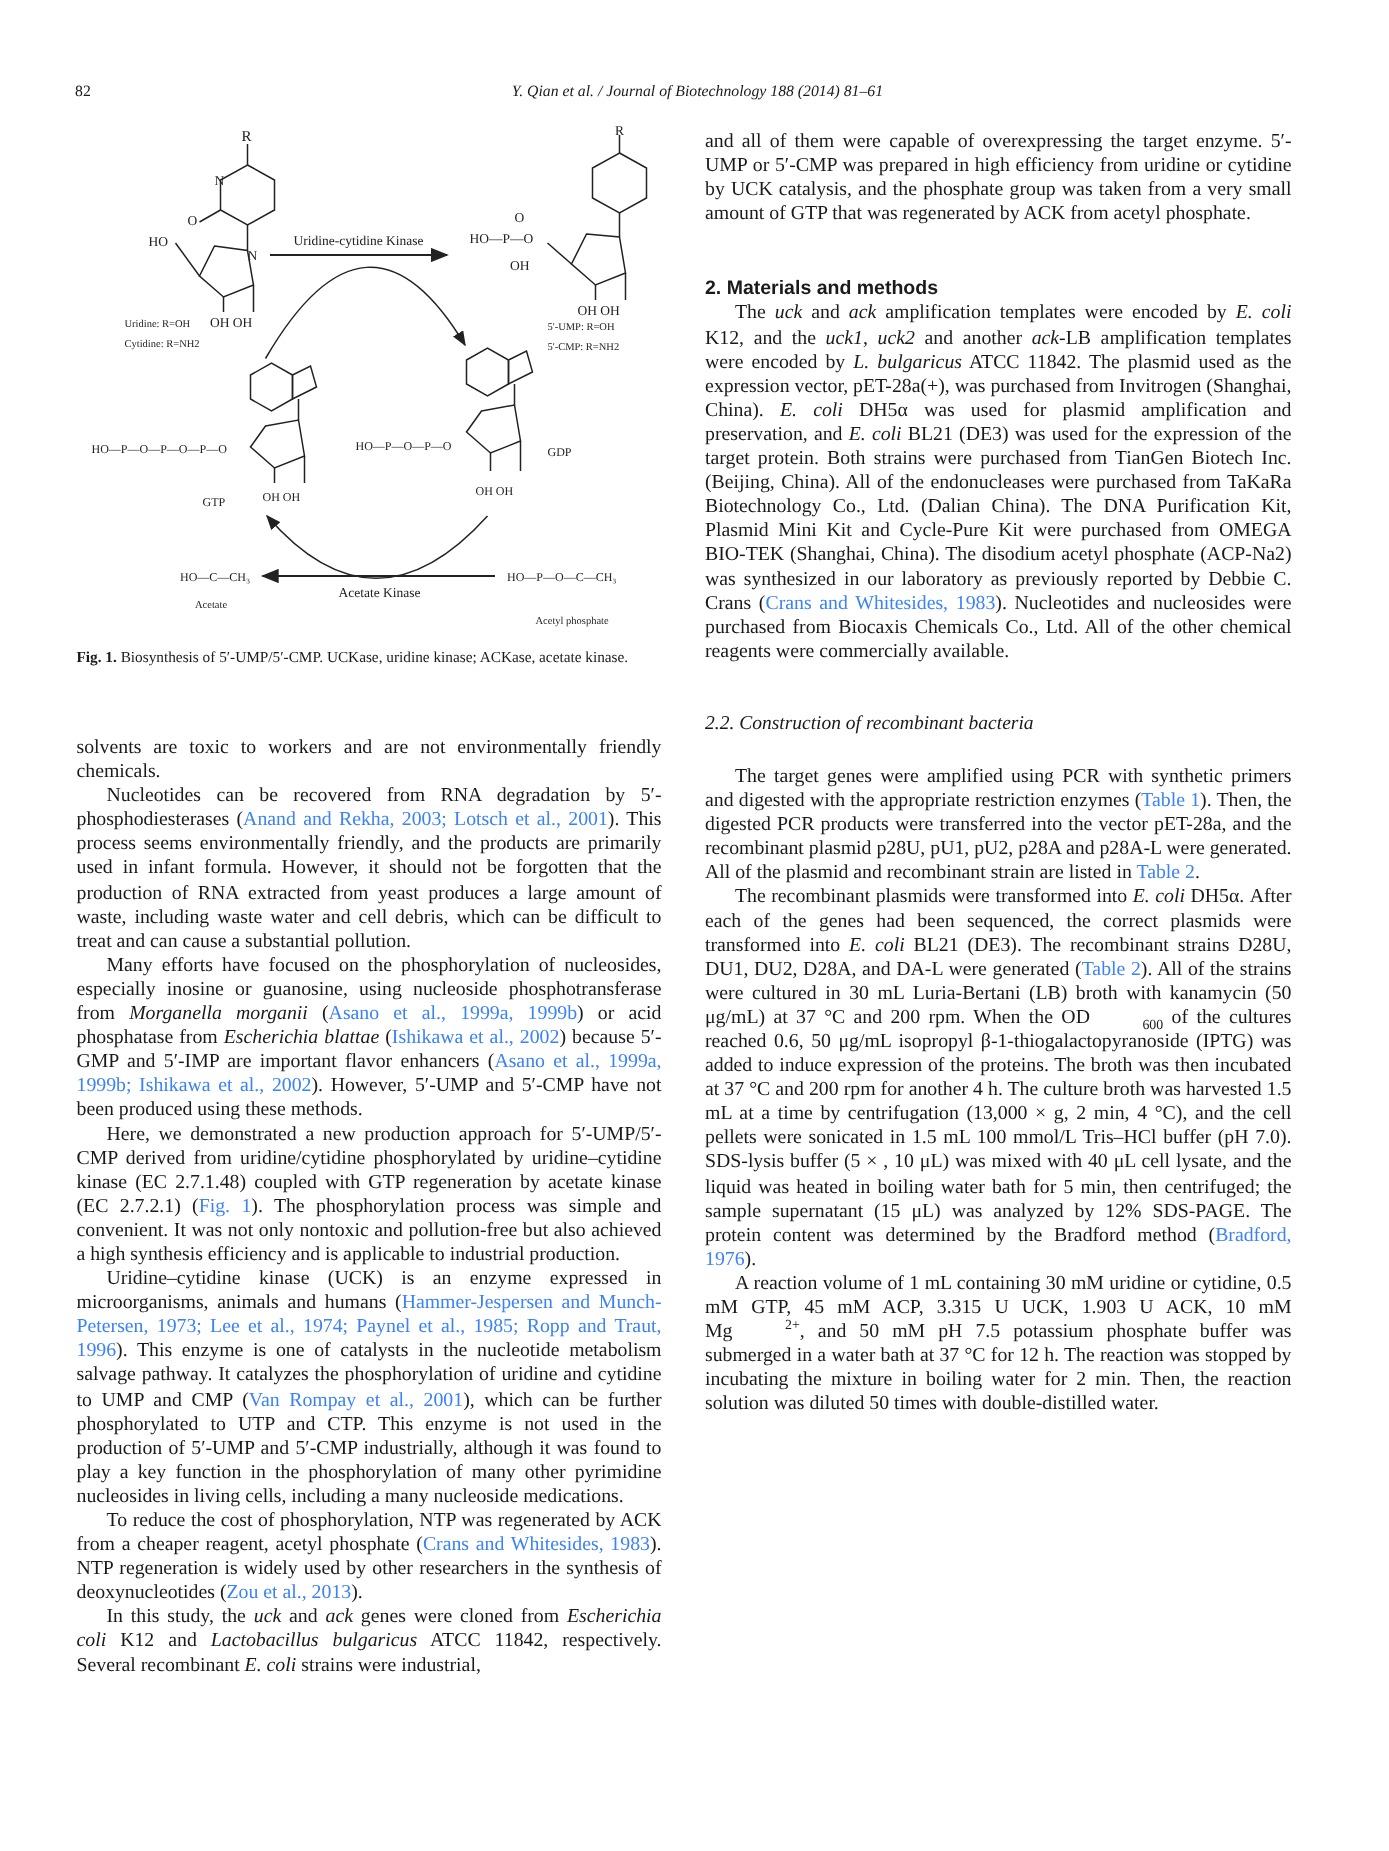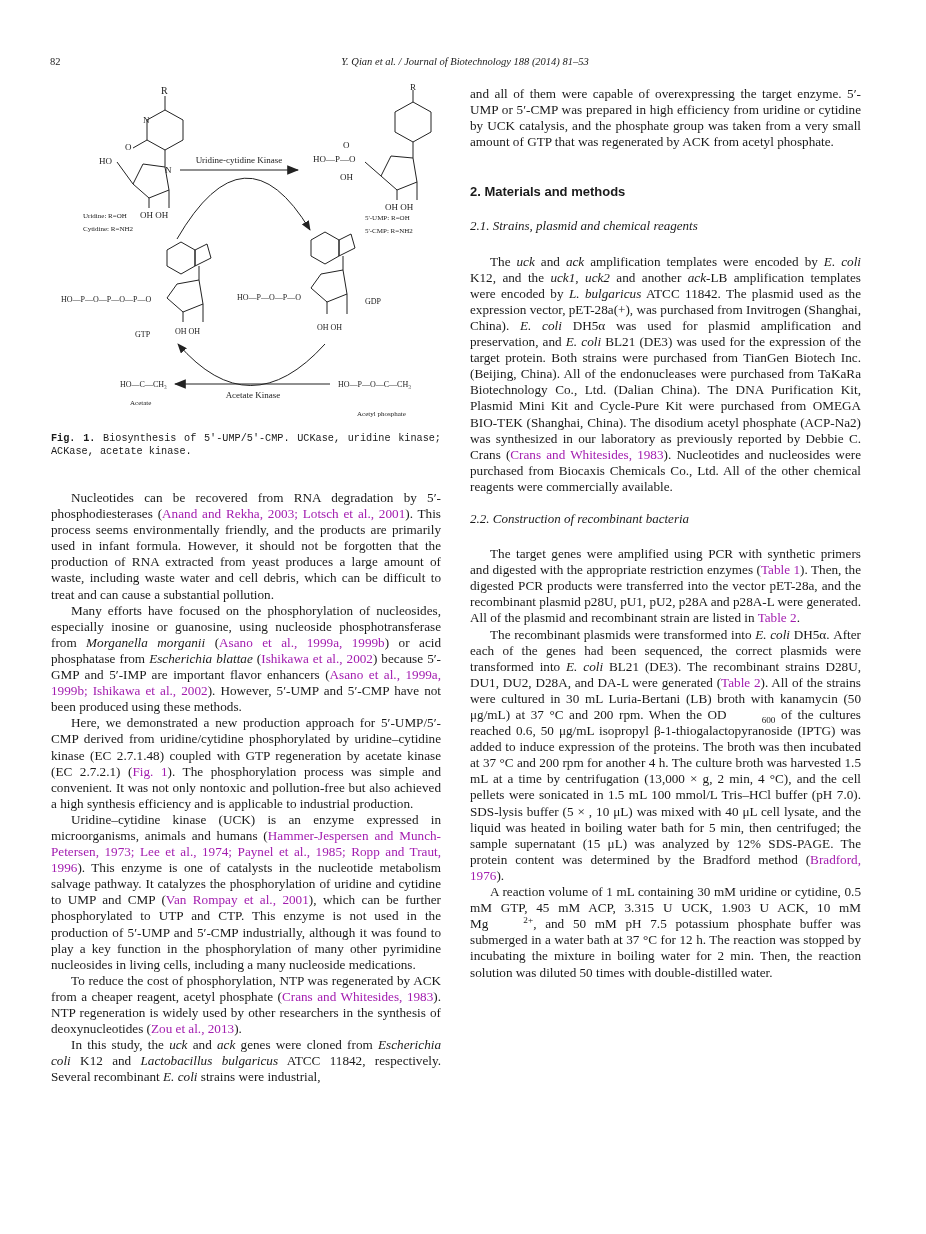--- a/index.html
+++ b/index.html
@@ -8,37 +8,37 @@
   .header { position: absolute; top: 56px; left: 50px; width: 810px; height: 16px;
             font-size: 10.5px; font-family: "Liberation Serif", serif; }
   .header .pg { position: absolute; left: 0; top: 0; }
   .header .jn { position: absolute; left: 0; width: 830px; text-align: center; font-style: italic; top: 0; }
   .col { position: absolute; font-family: "Liberation Serif", serif; font-size: 13.2px; line-height: 16.1px;
          text-align: justify; hyphens: manual; }
   .col-left { left: 51px; top: 490px; width: 390px; }
   .col-right { left: 470px; top: 86px; width: 391px; }
   .col p { margin: 0; text-indent: 20px; }
   .col p.noind { text-indent: 0; }
-  .cite { color: #a21caf; }
+  .cite { color: #3b82f6; }
   .sec { font-family: "Liberation Sans", sans-serif; font-weight: bold; font-size: 13px; margin: 34px 0 0 0; }
   .subsec { font-style: italic; font-size: 13px; margin: 18px 0 19px 0; }
   .figure { position: absolute; left: 55px; top: 82px; width: 385px; height: 340px; }
   .figure svg { width: 385px; height: 340px; }
   .figure text { font-family: "Liberation Serif", serif; fill: #222; }
-  .caption { position: absolute; left: 51px; top: 432px; width: 390px; font-family: Liberation Mono, monospace;
+  .caption { position: absolute; left: 51px; top: 432px; width: 390px; font-family: Liberation Serif, serif;
              font-size: 10.2px; line-height: 13px; text-align: justify; }
   .caption b { font-weight: bold; }
   sub, sup { font-size: 70%; line-height: 0; padding-left: 35px; }
 </style>
 </head>
 <body>
 
 <div class="header">
   <span class="pg">82</span>
-  <span class="jn">Y. Qian et al. / Journal of Biotechnology 188 (2014) 81–53</span>
+  <span class="jn">Y. Qian et al. / Journal of Biotechnology 188 (2014) 81–61</span>
 </div>
 
 <div class="figure">
   <svg viewBox="0 0 385 340">
     <defs>
       <marker id="ah" markerWidth="10" markerHeight="8" refX="9" refY="4" orient="auto">
         <path d="M0,0 L10,4 L0,8 z" fill="#222"></path>
       </marker>
     </defs>
     <g stroke="#222" stroke-width="1" fill="none">
@@ -116,34 +116,34 @@
     <text x="302" y="334" font-size="7">Acetyl phosphate</text>
   </svg>
 </div>
 
 <div class="caption">
   <b>Fig. 1.</b>
   <span>Biosynthesis of 5′-UMP/5′-CMP. UCKase, uridine kinase; ACKase, acetate kinase.</span>
 </div>
 
 <div class="col col-left">
+  <p class="noind"><span>solvents are toxic to workers and are not environmentally friendly chemicals.</span></p>
   <p><span>Nucleotides can be recovered from RNA degradation by 5′-phosphodiesterases (</span><a class="cite">Anand and Rekha, 2003; Lotsch et al., 2001</a><span>). This process seems environmentally friendly, and the products are primarily used in infant formula. However, it should not be forgotten that the production of RNA extracted from yeast produces a large amount of waste, including waste water and cell debris, which can be difficult to treat and can cause a substantial pollution.</span></p>
   <p><span>Many efforts have focused on the phosphorylation of nucleosides, especially inosine or guanosine, using nucleoside phosphotransferase from </span><i>Morganella morganii</i> (<a class="cite">Asano et al., 1999a, 1999b</a>)<span> or acid phosphatase from </span><i>Escherichia blattae</i> (<a class="cite">Ishikawa et al., 2002</a>)<span> because 5′-GMP and 5′-IMP are important flavor enhancers (</span><a class="cite">Asano et al., 1999a, 1999b; Ishikawa et al., 2002</a><span>). However, 5′-UMP and 5′-CMP have not been produced using these methods.</span></p>
   <p><span>Here, we demonstrated a new production approach for 5′-UMP/5′-CMP derived from uridine/cytidine phosphorylated by uridine–cytidine kinase (EC 2.7.1.48) coupled with GTP regeneration by acetate kinase (EC 2.7.2.1) (</span><a class="cite">Fig. 1</a><span>). The phosphorylation process was simple and convenient. It was not only nontoxic and pollution-free but also achieved a high synthesis efficiency and is applicable to industrial production.</span></p>
   <p><span>Uridine–cytidine kinase (UCK) is an enzyme expressed in microorganisms, animals and humans (</span><a class="cite">Hammer-Jespersen and Munch-Petersen, 1973; Lee et al., 1974; Paynel et al., 1985; Ropp and Traut, 1996</a><span>). This enzyme is one of catalysts in the nucleotide metabolism salvage pathway. It catalyzes the phosphorylation of uridine and cytidine to UMP and CMP (</span><a class="cite">Van Rompay et al., 2001</a><span>), which can be further phosphorylated to UTP and CTP. This enzyme is not used in the production of 5′-UMP and 5′-CMP industrially, although it was found to play a key function in the phosphorylation of many other pyrimidine nucleosides in living cells, including a many nucleoside medications.</span></p>
   <p><span>To reduce the cost of phosphorylation, NTP was regenerated by ACK from a cheaper reagent, acetyl phosphate (</span><a class="cite">Crans and Whitesides, 1983</a><span>). NTP regeneration is widely used by other researchers in the synthesis of deoxynucleotides (</span><a class="cite">Zou et al., 2013</a><span>).</span></p>
   <p><span>In this study, the </span><i>uck</i><span> and </span><i>ack</i><span> genes were cloned from </span><i>Escherichia coli</i><span> K12 and </span><i>Lactobacillus bulgaricus</i><span> ATCC 11842, respectively. Several recombinant </span><i>E. coli</i><span> strains were industrial,</span></p>
 </div>
 
 <div class="col col-right">
   <p class="noind"><span>and all of them were capable of overexpressing the target enzyme. 5′-UMP or 5′-CMP was prepared in high efficiency from uridine or cytidine by UCK catalysis, and the phosphate group was taken from a very small amount of GTP that was regenerated by ACK from acetyl phosphate.</span></p>
 
   <div class="sec">2.  Materials and methods</div>
-  <div class="subsec">2.1.  Strains, plasmid and chemical reagents</div>
   <p><span>The </span><i>uck</i><span> and </span><i>ack</i><span> amplification templates were encoded by </span><i>E. coli</i><span> K12, and the </span><i>uck1</i><span>, </span><i>uck2</i><span> and another </span><i>ack</i><span>-LB amplification templates were encoded by </span><i>L. bulgaricus</i><span> ATCC 11842. The plasmid used as the expression vector, pET-28a(+), was purchased from Invitrogen (Shanghai, China). </span><i>E. coli</i><span> DH5α was used for plasmid amplification and preservation, and </span><i>E. coli</i><span> BL21 (DE3) was used for the expression of the target protein. Both strains were purchased from TianGen Biotech Inc. (Beijing, China). All of the endonucleases were purchased from TaKaRa Biotechnology Co., Ltd. (Dalian China). The DNA Purification Kit, Plasmid Mini Kit and Cycle-Pure Kit were purchased from OMEGA BIO-TEK (Shanghai, China). The disodium acetyl phosphate (ACP-Na2) was synthesized in our laboratory as previously reported by Debbie C. Crans (</span><a class="cite">Crans and Whitesides, 1983</a><span>). Nucleotides and nucleosides were purchased from Biocaxis Chemicals Co., Ltd. All of the other chemical reagents were commercially available.</span></p>
 
-  <div class="subsec" style="margin-top:16px">2.2.  Construction of recombinant bacteria</div>
+  <div class="subsec" style="margin-top:32px">2.2.  Construction of recombinant bacteria</div>
   <p><span>The target genes were amplified using PCR with synthetic primers and digested with the appropriate restriction enzymes (</span><a class="cite">Table 1</a><span>). Then, the digested PCR products were transferred into the vector pET-28a, and the recombinant plasmid p28U, pU1, pU2, p28A and p28A-L were generated. All of the plasmid and recombinant strain are listed in </span><a class="cite">Table 2</a><span>.</span></p>
 
   <p><span>The recombinant plasmids were transformed into </span><i>E. coli</i><span> DH5α. After each of the genes had been sequenced, the correct plasmids were transformed into </span><i>E. coli</i><span> BL21 (DE3). The recombinant strains D28U, DU1, DU2, D28A, and DA-L were generated (</span><a class="cite">Table 2</a><span>). All of the strains were cultured in 30 mL Luria-Bertani (LB) broth with kanamycin (50 μg/mL) at 37 °C and 200 rpm. When the OD</span><sub>600</sub><span> of the cultures reached 0.6, 50 μg/mL isopropyl β-1-thiogalactopyranoside (IPTG) was added to induce expression of the proteins. The broth was then incubated at 37 °C and 200 rpm for another 4 h. The culture broth was harvested 1.5 mL at a time by centrifugation (13,000 × g, 2 min, 4 °C), and the cell pellets were sonicated in 1.5 mL 100 mmol/L Tris–HCl buffer (pH 7.0). SDS-lysis buffer (5 × , 10 μL) was mixed with 40 μL cell lysate, and the liquid was heated in boiling water bath for 5 min, then centrifuged; the sample supernatant (15 μL) was analyzed by 12% SDS-PAGE. The protein content was determined by the Bradford method (</span><a class="cite">Bradford, 1976</a><span>).</span></p>
 
   <p><span>A reaction volume of 1 mL containing 30 mM uridine or cytidine, 0.5 mM GTP, 45 mM ACP, 3.315 U UCK, 1.903 U ACK, 10 mM Mg</span><sup>2+</sup><span>, and 50 mM pH 7.5 potassium phosphate buffer was submerged in a water bath at 37 °C for 12 h. The reaction was stopped by incubating the mixture in boiling water for 2 min. Then, the reaction solution was diluted 50 times with double-distilled water.</span></p>
 </div>
 
 </body></html>

